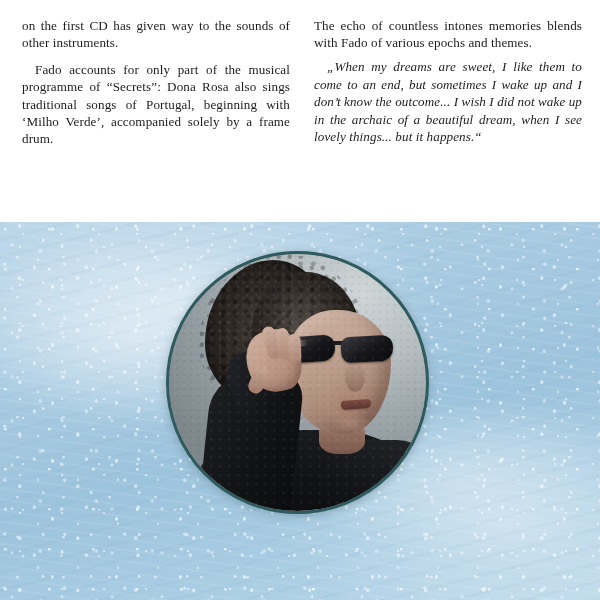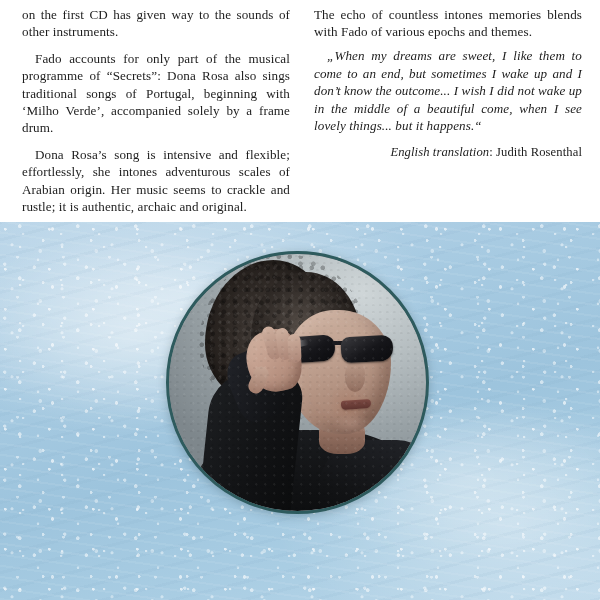--- a/index.html
+++ b/index.html
@@ -23,21 +23,21 @@
 
   
   .text-area {
     position: absolute;
     left: 0;
     top: 0;
     width: 600px;
     height: 222px;
     background: #ffffff;
     box-sizing: border-box;
-    padding: 6px 18px 0 22px;
+    padding: 17px 18px 0 22px;
   }
   .columns {
     display: flex;
     gap: 24px;
   }
   .col {
     width: 268px;
   }
   .col.right {
     width: 268px;
@@ -364,27 +364,25 @@
 <body>
 
 <div class="page">
 
   <div class="text-area">
     <div class="columns">
 
       <div class="col left">
         <p>on the first CD has given way to the sounds of other instruments.</p>
         <p class="indent">Fado accounts for only part of the musical programme of “Secrets”: Dona Rosa also sings traditional songs of Portugal, beginning with ‘Milho Verde’, accompanied solely by a frame drum.</p>
-        <p class="indent">Dona Rosa’s song is intensive and flexible; effortlessly, she intones adventurous scales of Arabian origin. Her music seems to crackle and rustle; it is authentic, archaic and original.</p>
       </div>
 
       <div class="col right">
         <p>The echo of countless intones memories blends with Fado of various epochs and themes.</p>
-        <p class="quote">„When my dreams are sweet, I like them to come to an end, but sometimes I wake up and I don’t know the outcome... I wish I did not wake up in the middle of a beautiful come, when I see lovely things... but it happens.“</p>
-        <p class="credit"><span class="ital">English translation</span><span>: </span><span>Judith Rosenthal</span></p>
+        <p class="quote">„When my dreams are sweet, I like them to come to an end, but sometimes I wake up and I don’t know the outcome... I wish I did not wake up in the archaic of a beautiful dream, when I see lovely things... but it happens.“</p>
       </div>
 
     </div>
   </div>
 
   <div class="photo-panel">
     <div class="water-speckle"></div>
     <div class="water-ripple"></div>
     <div class="water-glow"></div>
 

